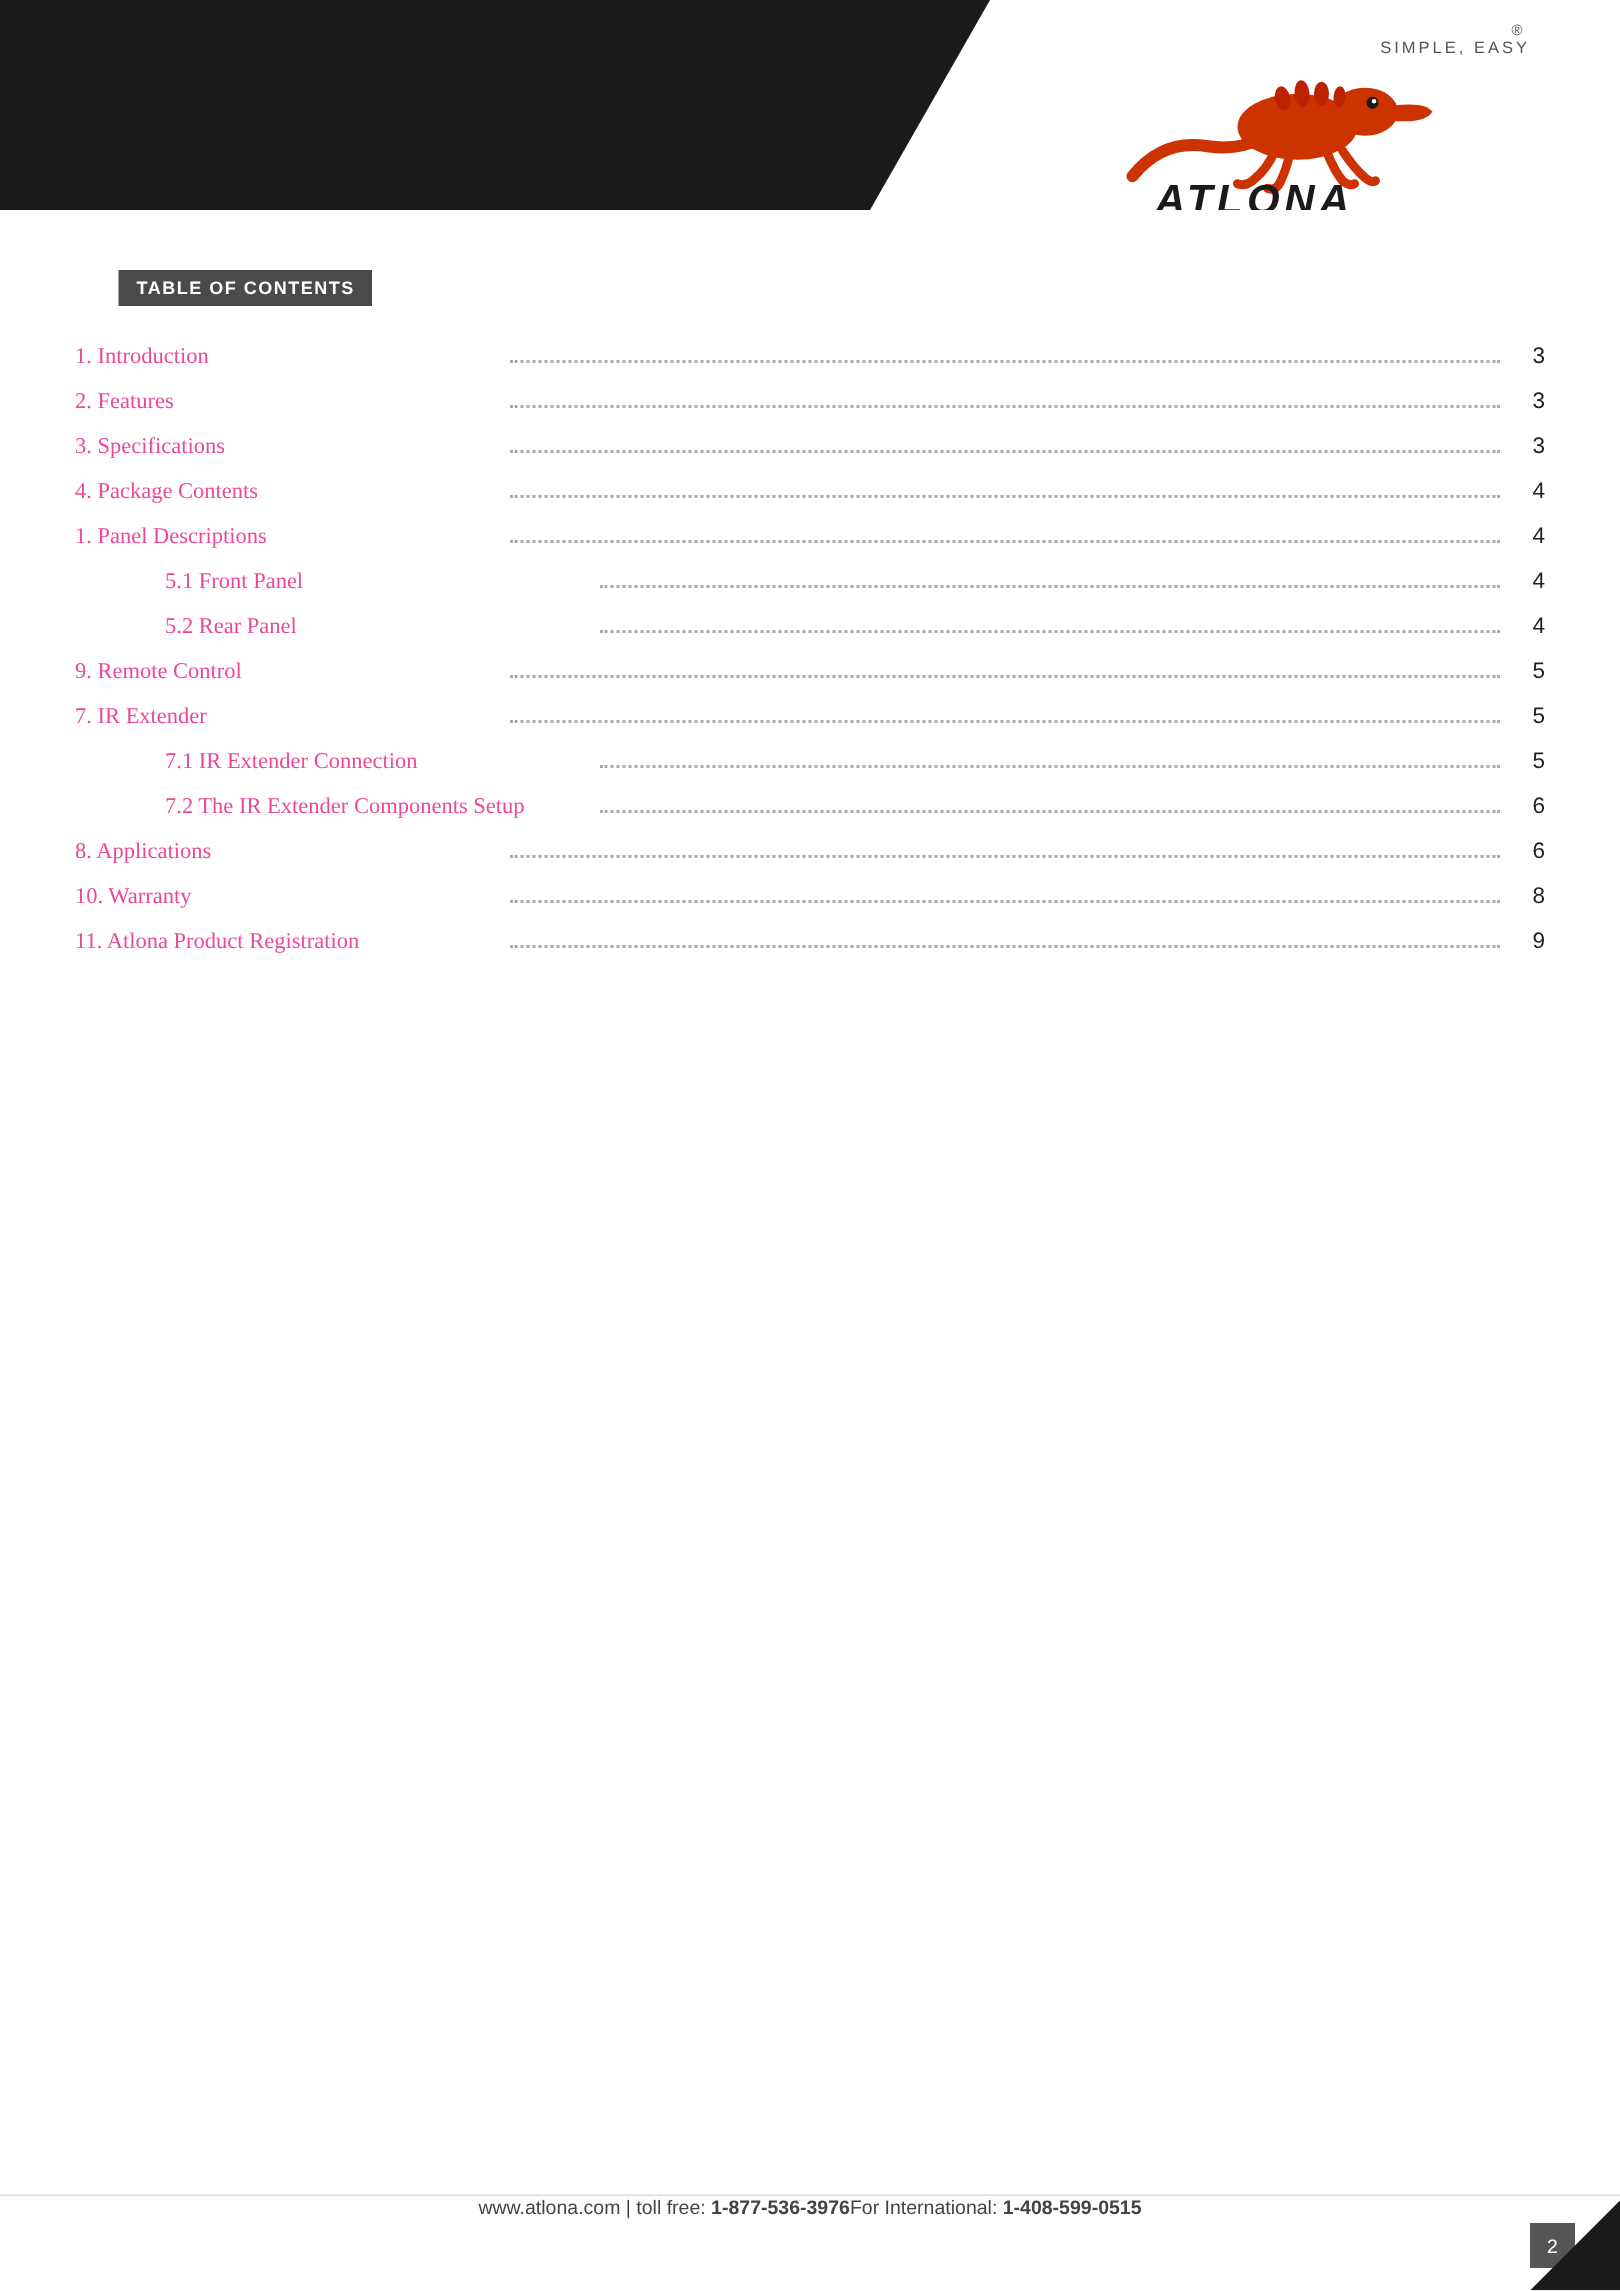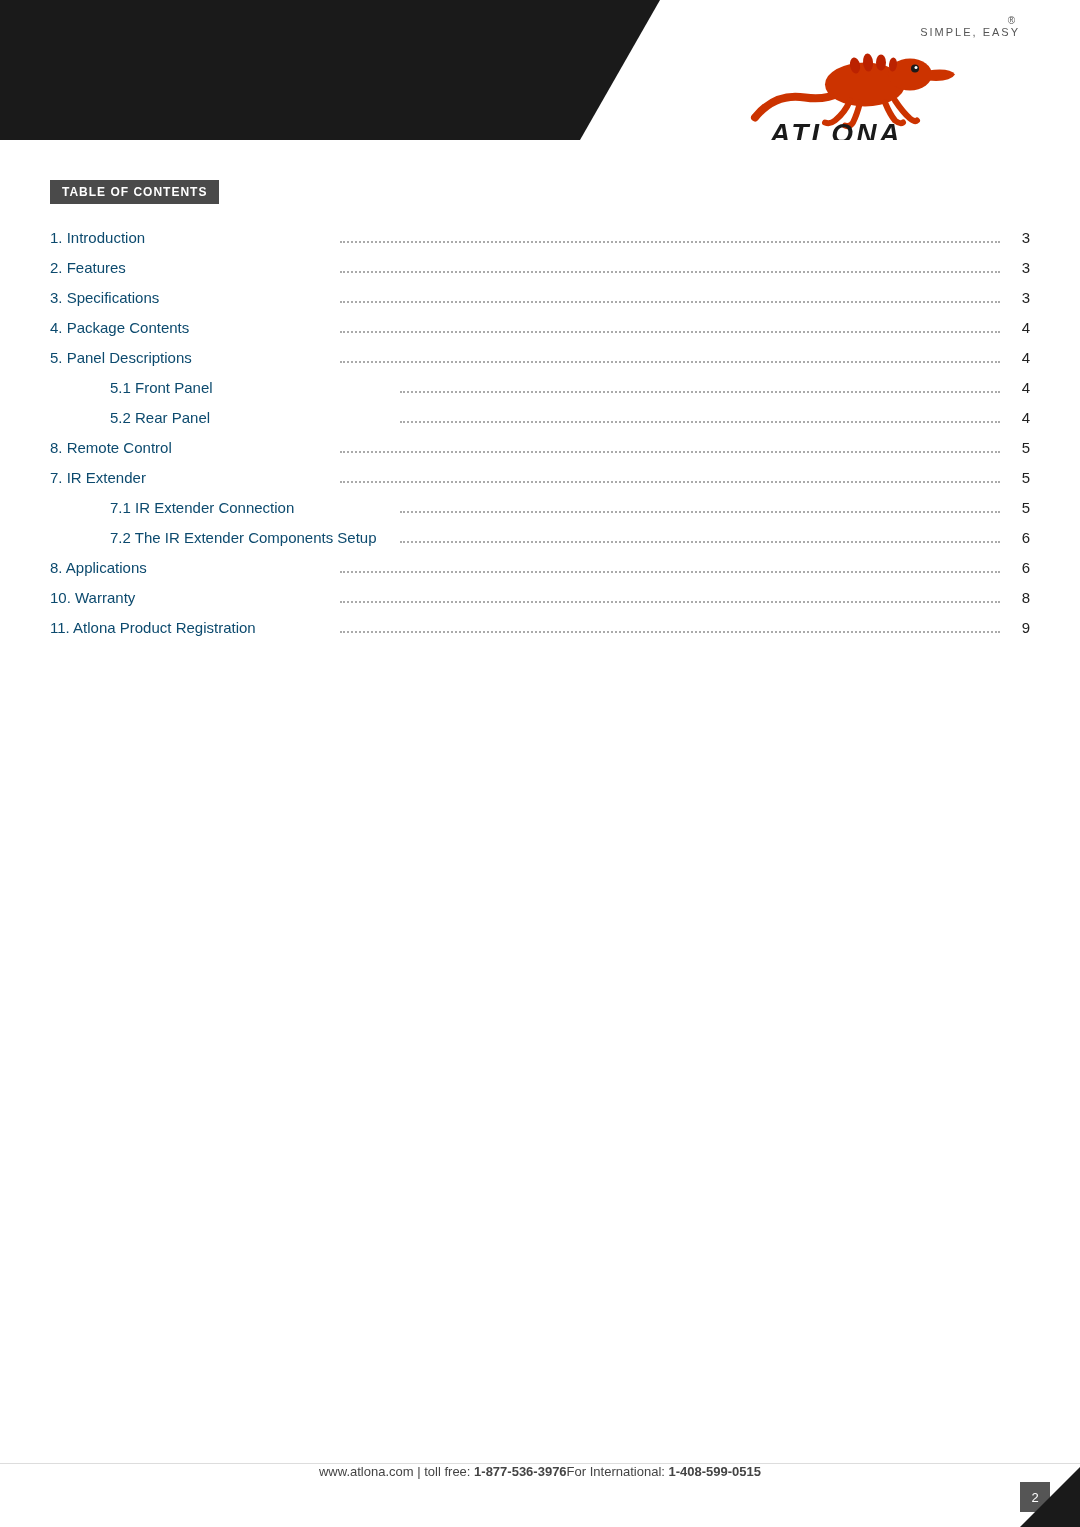--- a/index.html
+++ b/index.html
@@ -73,37 +73,39 @@
     
     .toc-header {
       display: inline-block;
       background: #4a4a4a;
       color: #ffffff;
       font-size: 12px;
       font-weight: bold;
       letter-spacing: 1px;
       padding: 5px 12px;
       margin-bottom: 25px;
+      margin-left: 29px;
     }
 
     .toc-row {
       display: flex;
       align-items: baseline;
       margin-bottom: 12px;
     }
 
     .toc-row.sub {
       padding-left: 60px;
     }
 
     .toc-label {
       font-size: 15px;
-      color: #0c4a6e;
+      color: #ec4899;
       white-space: nowrap;
       min-width: 280px;
+      font-family: Liberation Serif, serif;
     }
 
     .toc-dots {
       flex: 1;
       border-bottom: 2px dotted #aaa;
       margin: 0 10px 4px 10px;
       min-width: 100px;
     }
 
     .toc-page {
@@ -223,36 +225,36 @@
         <span class="toc-label">3. Specifications</span>
         <span class="toc-dots"></span>
         <span class="toc-page">3</span>
       </div>
       <div class="toc-row">
         <span class="toc-label">4. Package Contents</span>
         <span class="toc-dots"></span>
         <span class="toc-page">4</span>
       </div>
       <div class="toc-row">
-        <span class="toc-label">5. Panel Descriptions</span>
+        <span class="toc-label">1. Panel Descriptions</span>
         <span class="toc-dots"></span>
         <span class="toc-page">4</span>
       </div>
       <div class="toc-row sub">
         <span class="toc-label">5.1 Front Panel</span>
         <span class="toc-dots"></span>
         <span class="toc-page">4</span>
       </div>
       <div class="toc-row sub">
         <span class="toc-label">5.2 Rear Panel</span>
         <span class="toc-dots"></span>
         <span class="toc-page">4</span>
       </div>
       <div class="toc-row">
-        <span class="toc-label">8. Remote Control</span>
+        <span class="toc-label">9. Remote Control</span>
         <span class="toc-dots"></span>
         <span class="toc-page">5</span>
       </div>
       <div class="toc-row">
         <span class="toc-label">7. IR Extender</span>
         <span class="toc-dots"></span>
         <span class="toc-page">5</span>
       </div>
       <div class="toc-row sub">
         <span class="toc-label">7.1 IR Extender Connection</span>

